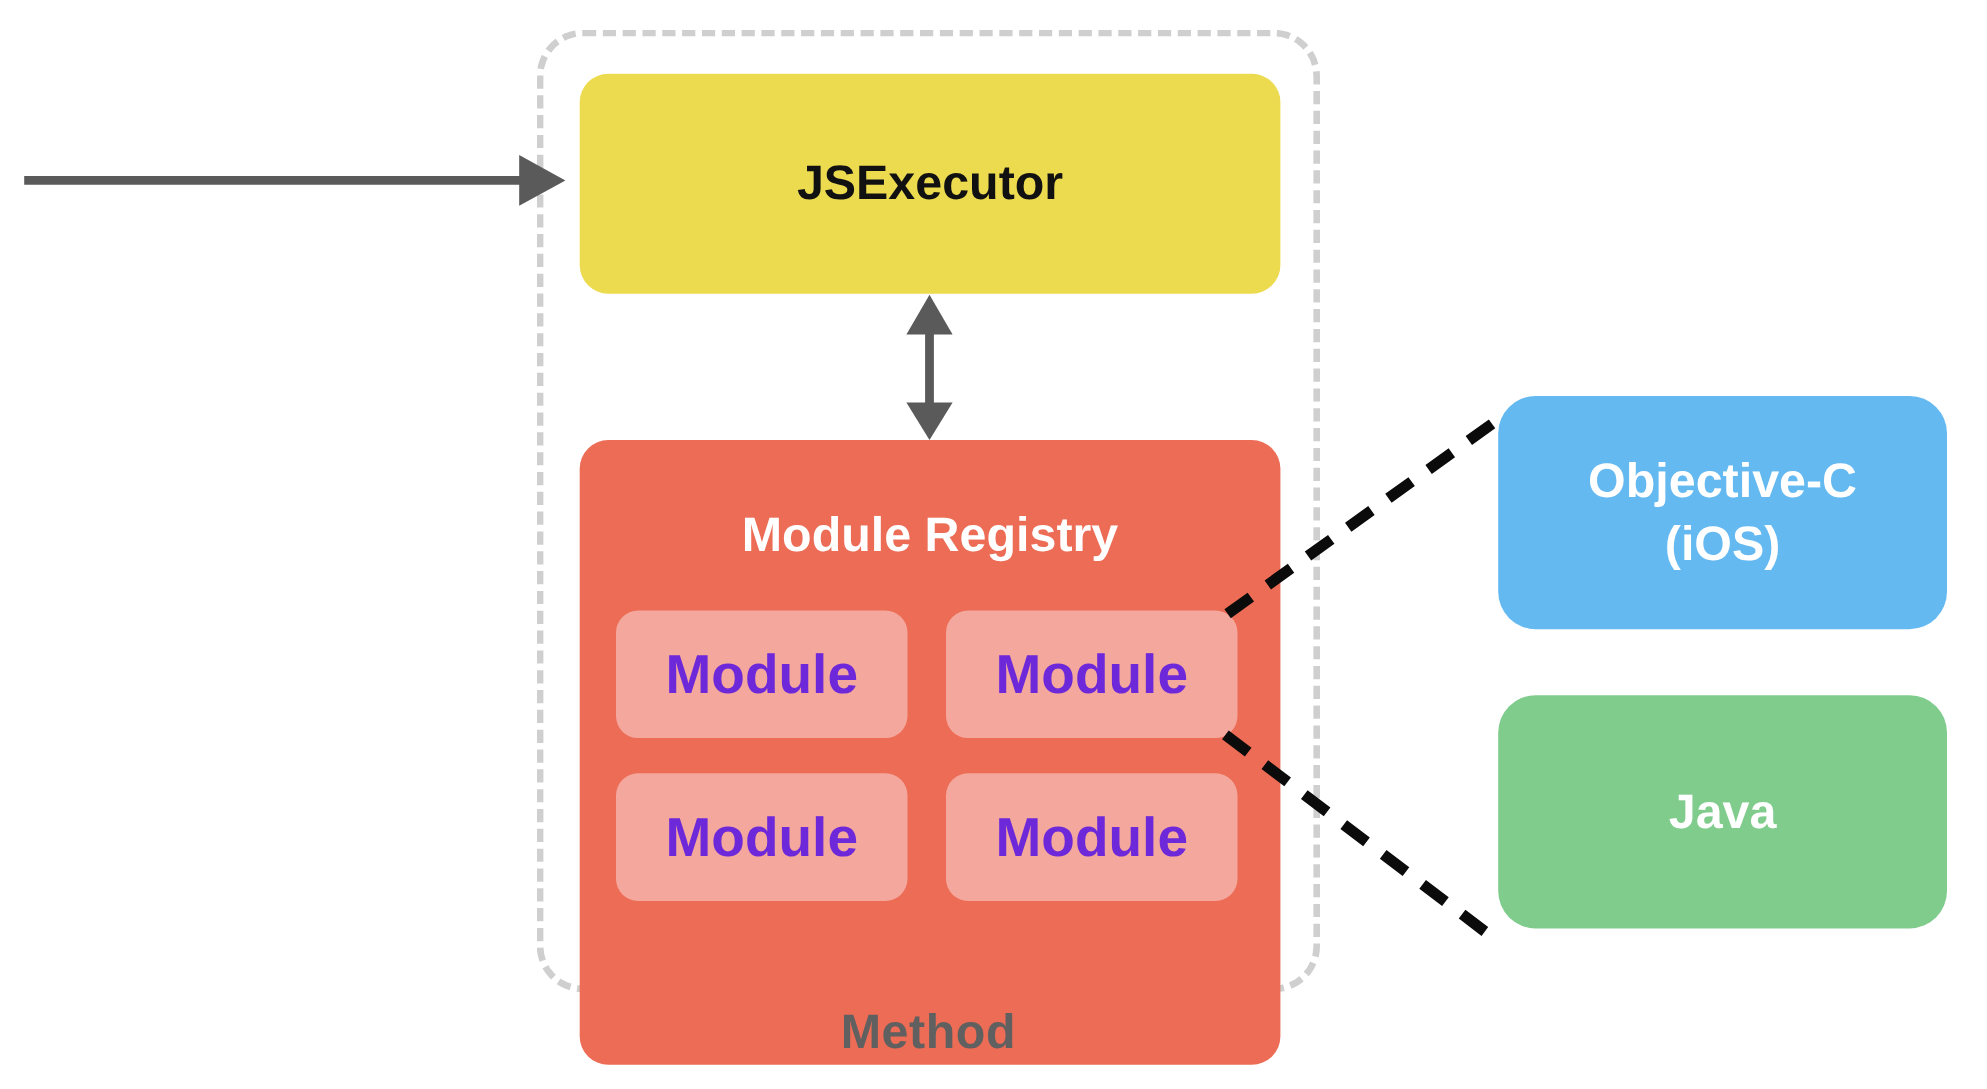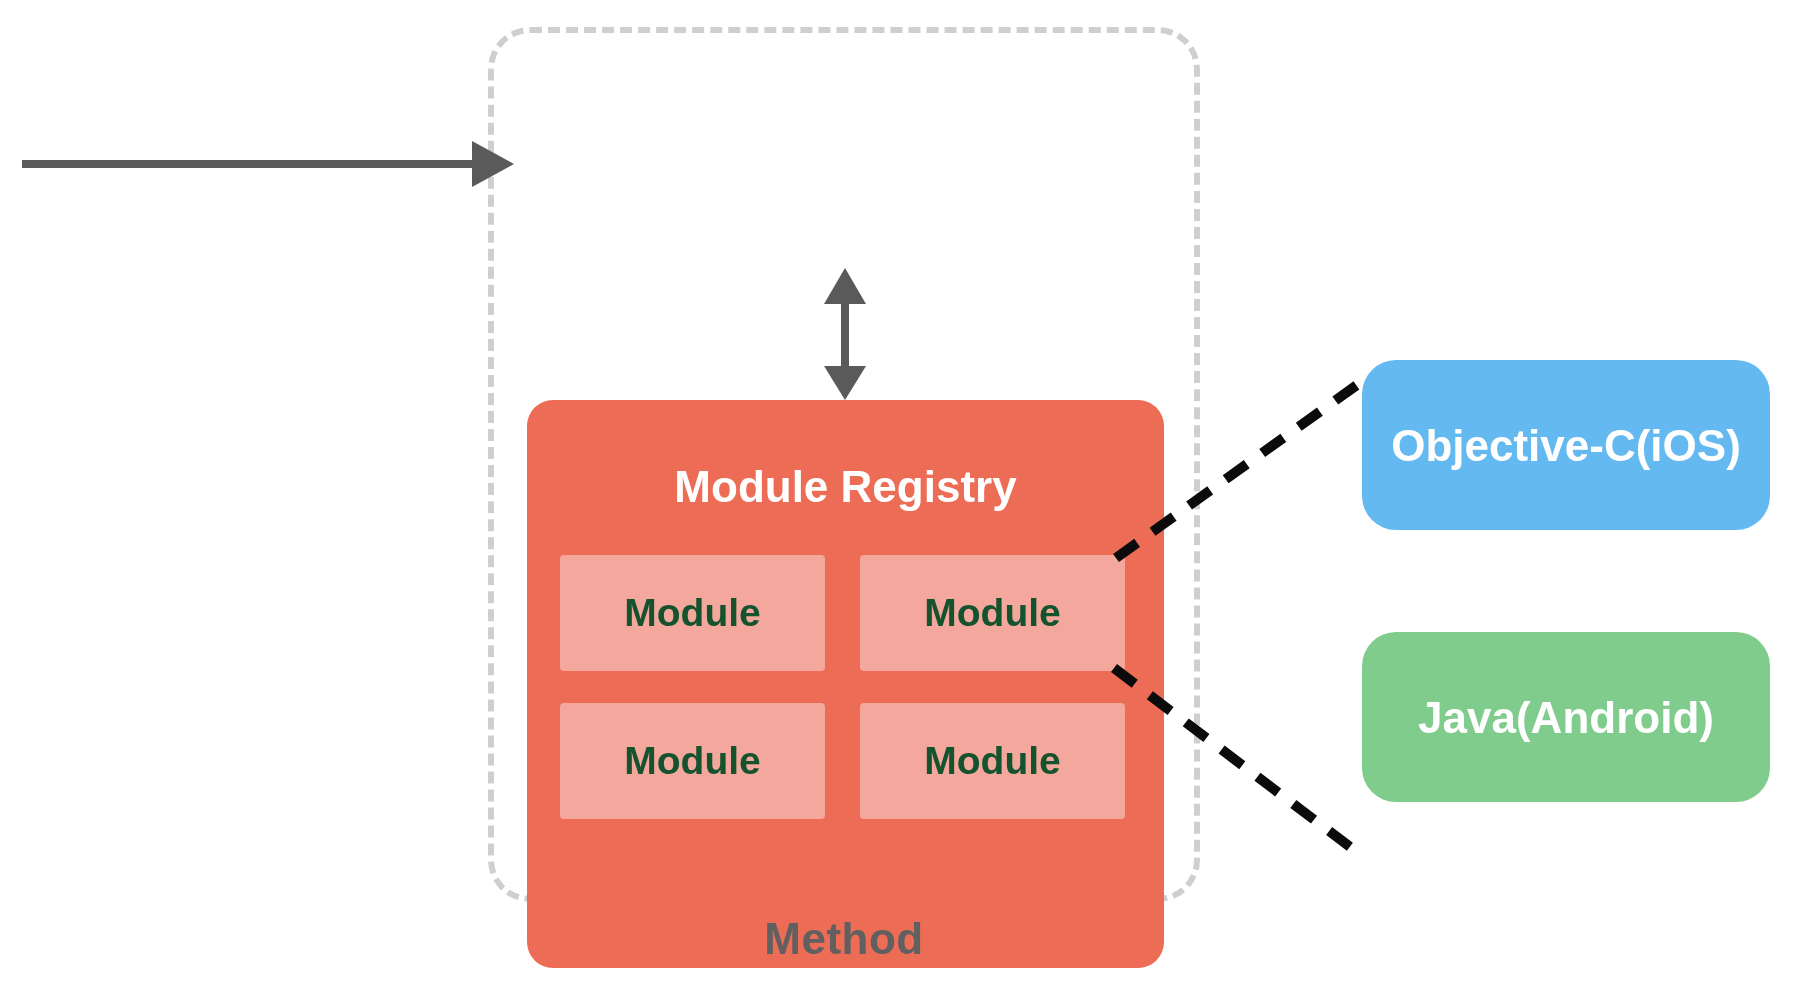--- a/index.html
+++ b/index.html
@@ -52,70 +52,72 @@
     padding-left:28px;
   }
   .registry-title{
     position:absolute;left:0;top:62px;width:100%;
     text-align:center;font-size:44px;color:#ffffff;
   }
   .module{
     position:absolute;
     width:265px;height:116px;
     background:#f4a79c;
-    border-radius:4px;
+    border-radius:20px;
     display:flex;align-items:center;justify-content:center;
-    color:#14532d;font-size:39px;
+    color:#6d28d9;font-size:50px;
   }
   .module.m1{left:33px;top:155px;}
   .module.m2{left:333px;top:155px;}
   .module.m3{left:33px;top:303px;}
   .module.m4{left:333px;top:303px;}
 
   
   .platform{
-    width:408px;height:170px;
+    width:408px;height:212px;
     border-radius:34px;
-    display:flex;flex-direction:row;align-items:center;justify-content:center;
+    display:flex;flex-direction:column;align-items:center;justify-content:center;
     color:#ffffff;font-size:44px;line-height:57px;text-align:center;
   }
   .objc{left:1362px;top:360px;background:#64b9f1;}
   .java{left:1362px;top:632px;background:#80cc8d;justify-content:center;}
 
   
   .overlay{
     position:absolute;left:0;top:0;width:1806px;height:990px;
     pointer-events:none;
   }
 </style>
 </head>
 <body>
 
 <div class="canvas">
 
   <div class="abs native-container"></div>
 
 
+  <div class="abs jsexecutor">
+    <span>JSExecutor</span>
+  </div>
 
   <div class="abs module-registry">
     <div class="registry-title">Module Registry</div>
     <div class="module m1">Module</div>
     <div class="module m2">Module</div>
     <div class="module m3">Module</div>
     <div class="module m4">Module</div>
   </div>
 
   <div class="abs platform objc">
     <span>Objective-C</span>
     <span>(iOS)</span>
   </div>
 
   <div class="abs platform java">
     <span>Java</span>
-    <span>(Android)</span>
   </div>
 
   <div class="abs gray-label native-label">Method</div>
 
   <svg class="overlay" viewBox="0 0 1806 990">
 
     <g>
       <line x1="22" y1="164" x2="476" y2="164" stroke-width="8" stroke="#5A5A5A"></line>
       <polygon points="472,141 514,164 472,187" fill="#5A5A5A"></polygon>
     </g>

